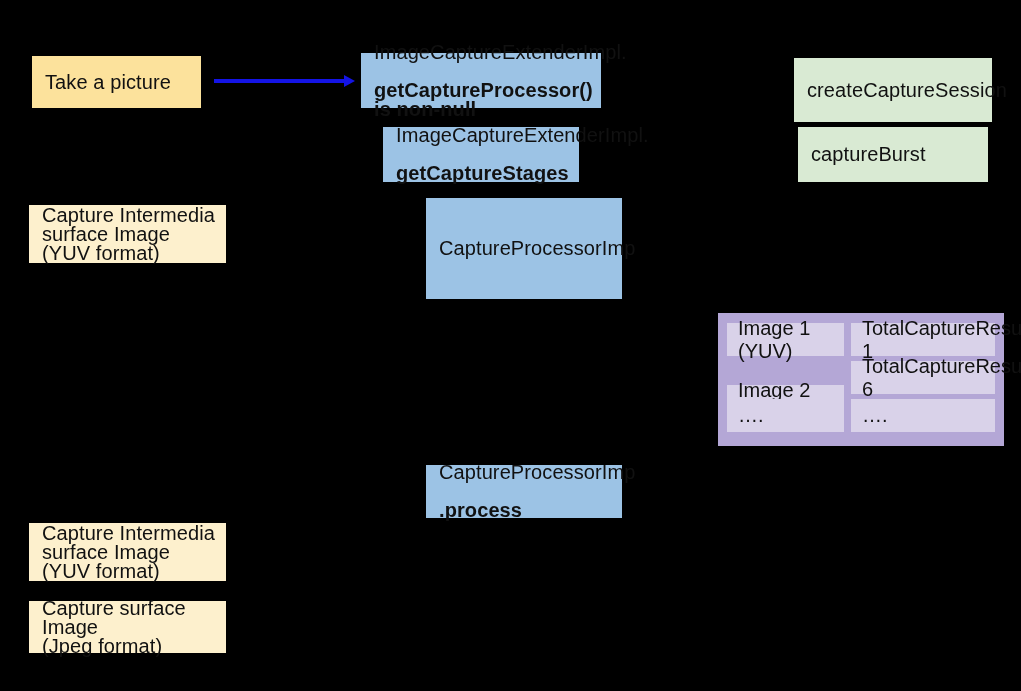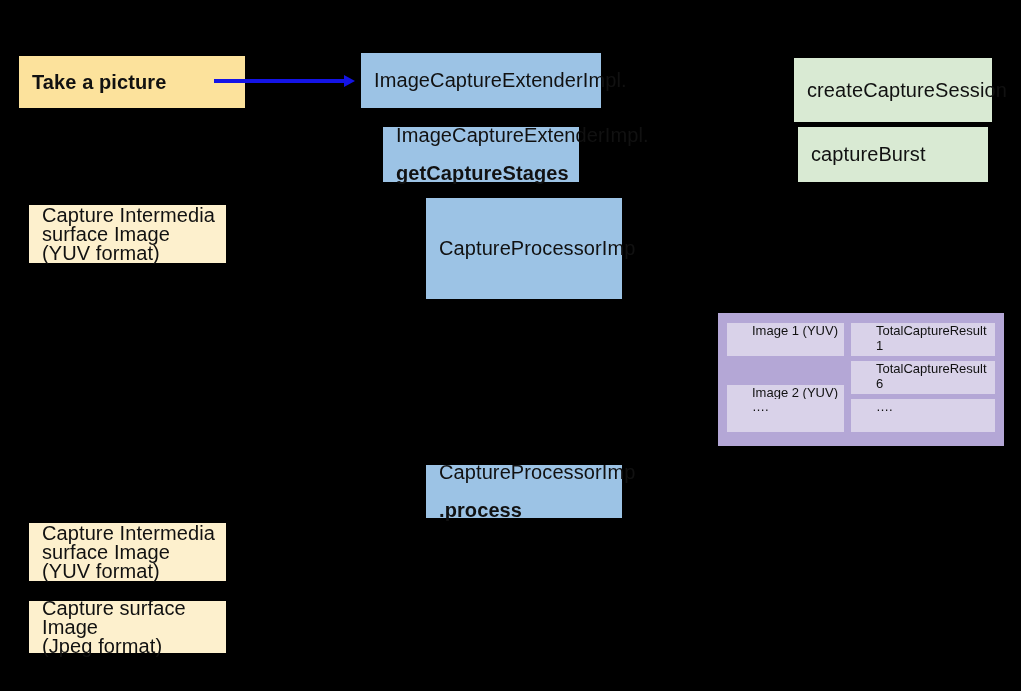--- a/index.html
+++ b/index.html
@@ -58,31 +58,32 @@
     width: 0;
     height: 0;
     border-top: 6px solid transparent;
     border-bottom: 6px solid transparent;
     border-left: 11px solid #1414E6;
   }
   .tbl-cell {
     position: absolute;
     box-sizing: border-box;
     display: flex;
-    font-size: 13px;
+    align-items: center;
+    font-size: 20px;
     color: #111111;
-    padding-left: 25px;
+    padding-left: 11px;
   }
 </style>
 </head>
 <body>
 
 <div id="canvas">
 
-  <div class="node fill-yellow-strong pad-l" style="left:19px; top:56px; width:226px; height:52px;font-weight:bold;">
+  <div class="node fill-yellow-strong pad-l" style="left:32px; top:56px; width:169px; height:52px;">
     <span class="txt">Take a picture</span>
   </div>
 
   <div class="node fill-yellow-soft pad-l" style="left:29px; top:205px; width:197px; height:58px;">
     <span class="txt">Capture Intermedia
 surface Image
 (YUV format)</span>
   </div>
 
   <div class="node fill-yellow-soft pad-l" style="left:29px; top:523px; width:197px; height:58px;">
@@ -95,20 +96,21 @@
     <span class="txt">Capture surface Image
 (Jpeg format)</span>
   </div>
 
   <div class="arrow-line" style="left:214px; top:79px; width:130px; height:4px;"></div>
   <div class="arrow-head" style="left:344px; top:75px;"></div>
 
   <div class="node fill-blue pad-l" style="left:361px; top:53px; width:240px; height:55px;">
     <span class="txt">
       <span class="ln-reg">ImageCaptureExtenderImpl.</span>
+      <span class="ln-bold">getCaptureProcessor() is non-null</span>
     </span>
   </div>
 
   <div class="node fill-blue pad-l" style="left:383px; top:127px; width:196px; height:55px;">
     <span class="txt">
       <span class="ln-reg">ImageCaptureExtenderImpl.</span>
       <span class="ln-bold">getCaptureStages</span>
     </span>
   </div>
 

